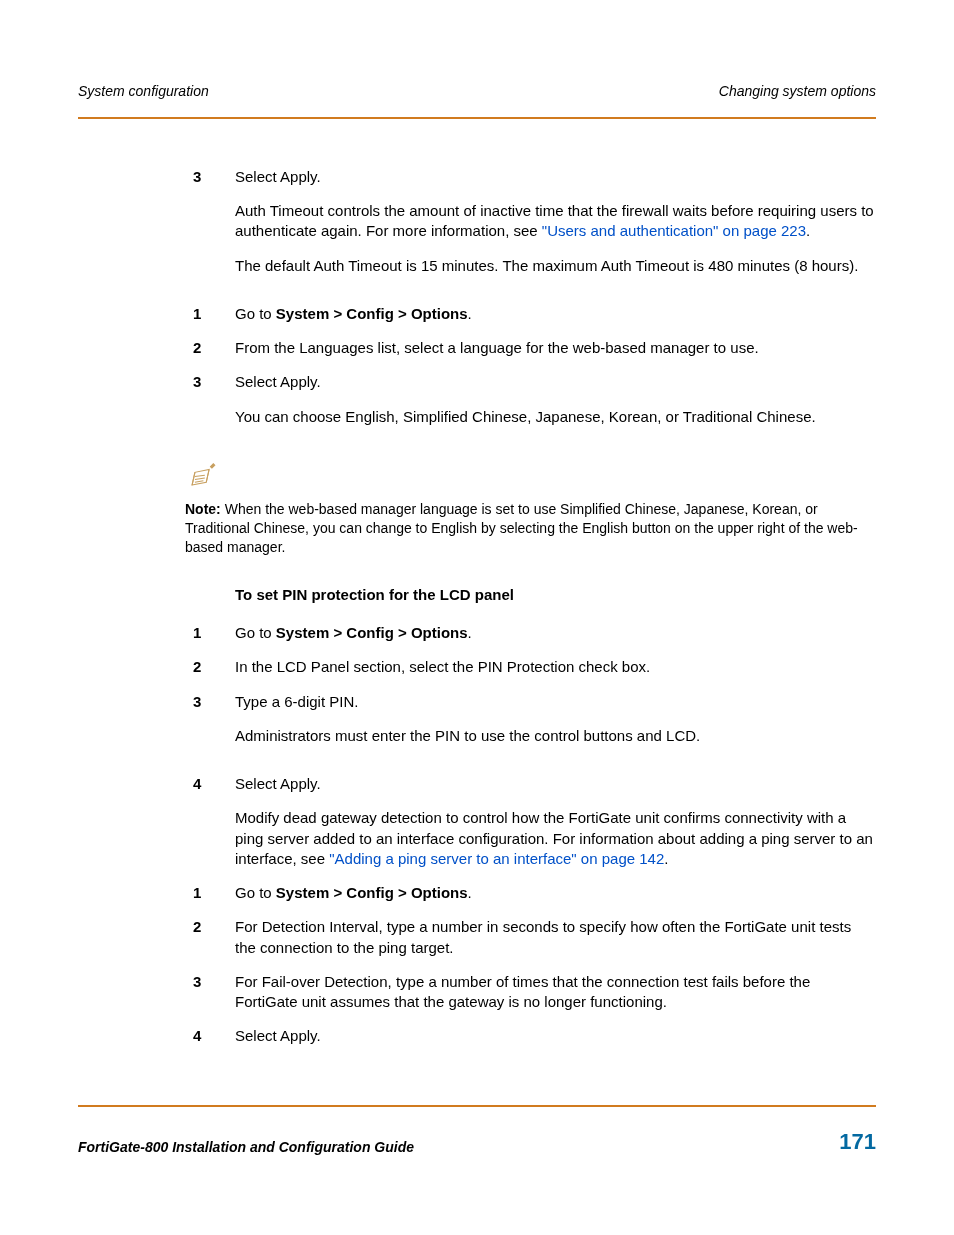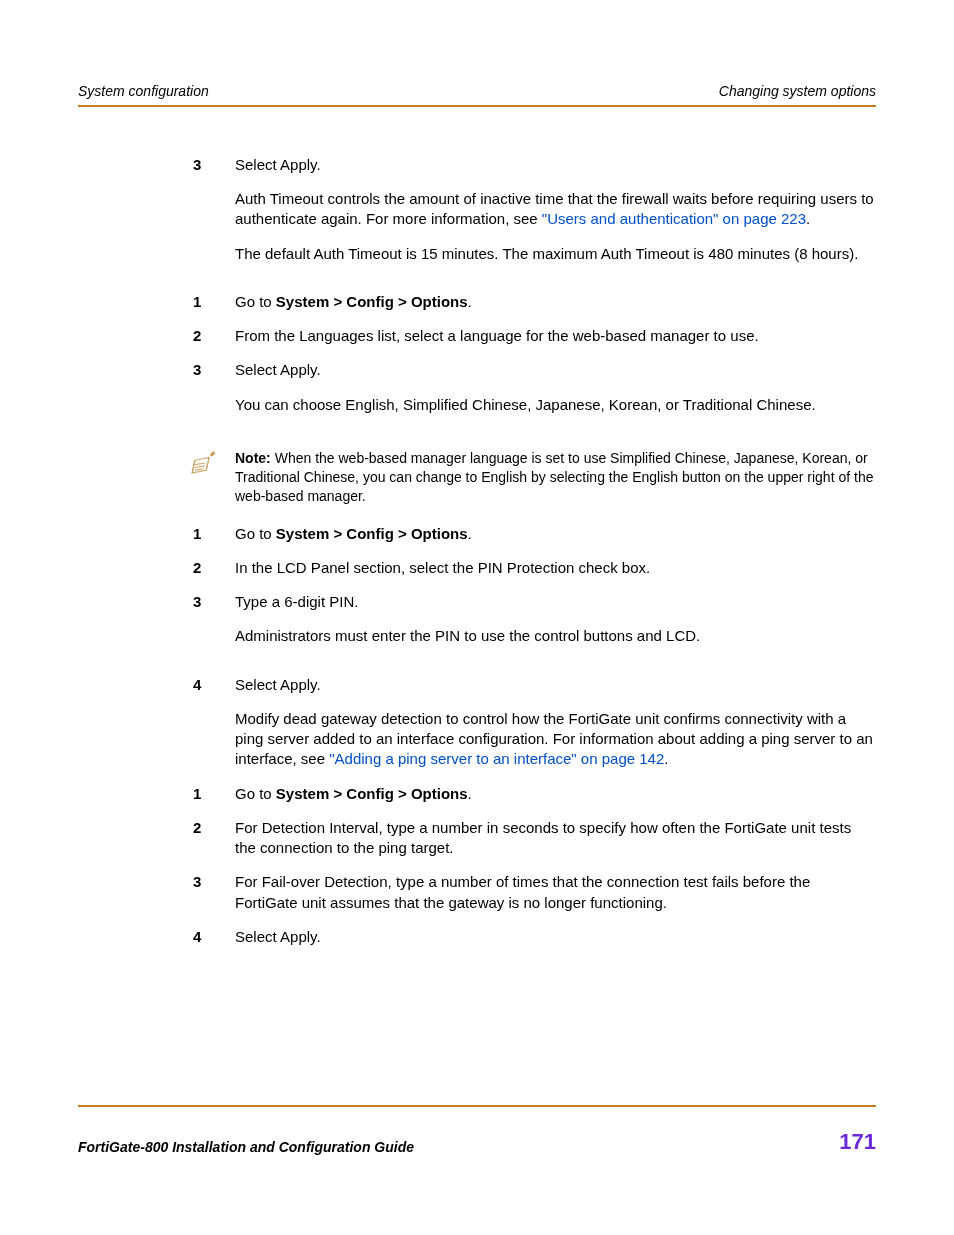--- a/index.html
+++ b/index.html
@@ -15,52 +15,52 @@
     height: 1235px;
     box-sizing: border-box;
     padding: 82px 78px 60px 78px;
     position: relative;
   }
   .running-head {
     display: flex;
     justify-content: space-between;
     font-style: italic;
     font-size: 14px;
-    padding-bottom: 4px;
+    padding-bottom: 16px;
     border-bottom: 2px solid #d17b1f;
   }
   .content-area {
     margin-left: 157px;
     margin-top: 48px;
   }
 
   .step { display:flex; margin-bottom:14px; }
   .step .n { width:42px; margin-left:-42px; text-align:left; font-weight:bold; flex-shrink:0; }
   .step .b { flex:1; }
 
   .para { margin-bottom:14px; }
   .bold { font-weight:bold; }
   .link { color:#0050c8; }
   .proc-title { font-weight:bold; margin:28px 0 18px 0; }
   .h2 { font-weight:bold; font-size:19px; margin:40px 0 18px 0; }
-  .note-row { display:flex; margin:20px 0 18px 0; margin-left:-50px; }
+  .note-row { display:flex; margin:20px 0 18px 0; margin-left:-50px;flex-direction:column; }
   .note-icon { width:50px; flex-shrink:0; }
   .note-icon svg { width:34px; height:34px; }
   .note-text { flex:1; font-size:14px; line-height:1.35; }
   .footer {
     position:absolute;
     left:78px; right:78px; bottom:78px;
     border-top:2px solid #d17b1f;
     display:flex;
     justify-content:space-between;
     align-items:flex-end;
     padding-top:20px;
   }
   .footer-left { font-style:italic; font-weight:bold; font-size:14px; }
-  .footer-right { font-weight:bold; font-size:22px; color:#6d28d9; }
+  .footer-right { font-weight:bold; font-size:22px; color:#0369a1; }
 </style>
 </head>
 <body>
 
 <div class="page">
 
   <div class="running-head">
     <span>System configuration</span>
     <span>Changing system options</span>
   </div>
@@ -107,20 +107,21 @@
             <line x1="14" y1="26" x2="28" y2="24"></line>
             <line x1="14" y1="30" x2="26" y2="28"></line>
           </g>
         </svg>
       </div>
       <div class="note-text">
         <span class="bold">Note:</span><span> When the web-based manager language is set to use Simplified Chinese, Japanese, Korean, or Traditional Chinese, you can change to English by selecting the English button on the upper right of the web-based manager.</span>
       </div>
     </div>
 
+    <div class="proc-title">To set PIN protection for the LCD panel</div>
 
     <div class="step">
       <div class="n">1</div>
       <div class="b"><span>Go to </span><span class="bold">System &gt; Config &gt; Options</span><span>.</span></div>
     </div>
     <div class="step">
       <div class="n">2</div>
       <div class="b">In the LCD Panel section, select the PIN Protection check box.</div>
     </div>
     <div class="step">

